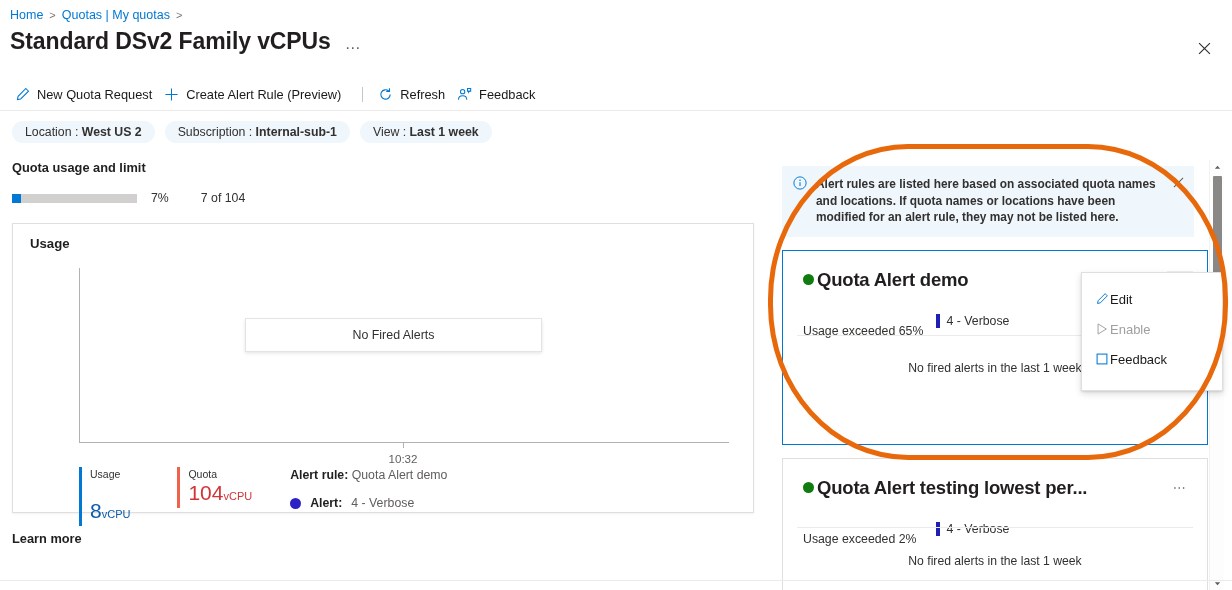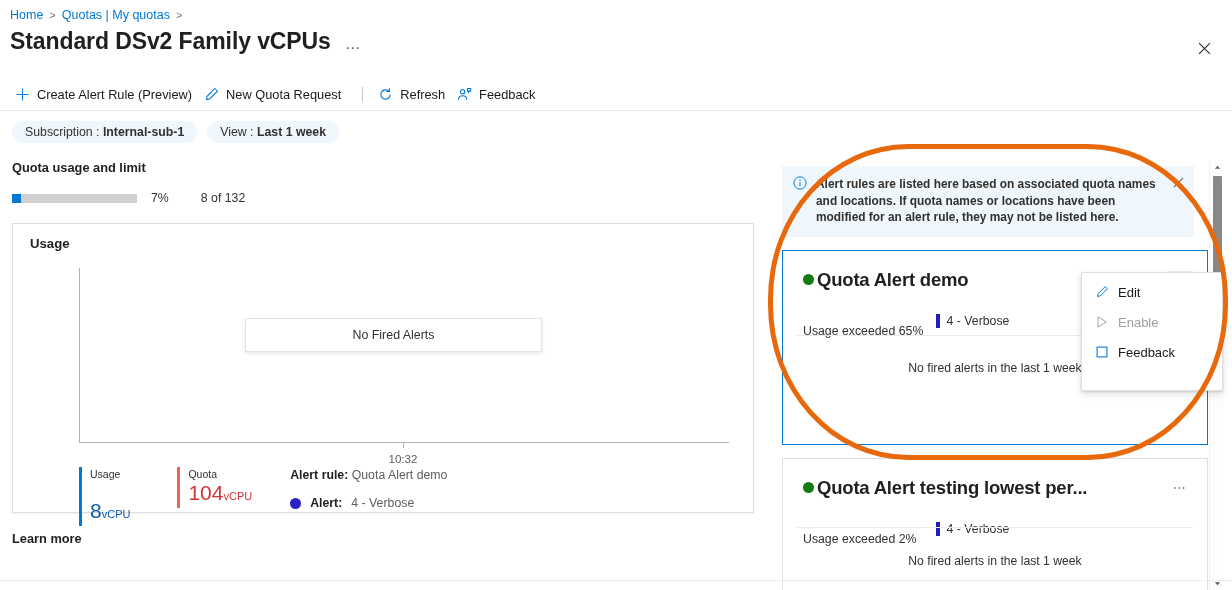--- a/index.html
+++ b/index.html
@@ -162,21 +162,21 @@
   .alert-card.second .ac-empty { top: 95px; }
 
   
   .ctx-menu {
     position: absolute; left: 1081px; top: 272px; width: 142px; height: 119px;
     background: #fff; border: 1px solid #e1dfdd;
     box-shadow: 0 3.2px 7.2px rgba(0,0,0,0.13), 0 .6px 1.8px rgba(0,0,0,0.11);
     padding: 4px 0; z-index: 40;
   }
   .ctx-item {
-    display: flex; align-items: center; gap: 8px; height: 30px;
+    display: flex; align-items: flex-end; gap: 0; height: 30px;
     padding: 0 12px; font-size: 13px; color: #1b1a19; cursor: pointer;
   }
   .ctx-item.disabled { color: #a19f9d; cursor: default; }
   .ctx-ico { width: 16px; height: 16px; display: flex; align-items: center; justify-content: center; color: #0078d4; flex: none; }
   .ctx-item.disabled .ctx-ico { color: #a19f9d; }
   .ctx-ico svg { width: 14px; height: 14px; }
 
   
   .sbar { position: absolute; left: 1209px; top: 160px; width: 15px; height: 430px; background: #fdfdfd; border-left: 1px solid #f3f2f1; }
   .sbar-up, .sbar-dn { position: absolute; left: 0; width: 15px; height: 14px; display: flex; align-items: center; justify-content: center; color: #605e5c; cursor: pointer; }
@@ -213,32 +213,32 @@
   <div class="close-x">
     <svg viewBox="0 0 12 12">
       <path d="M1 1 L11 11 M11 1 L1 11" stroke="currentColor" stroke-width="1.1" fill="none"></path>
     </svg>
   </div>
 
   <div class="cmdbar">
     <div class="cmd-btn">
       <span class="cmd-ico">
         <svg viewBox="0 0 16 16">
-            <path d="M8 1.5v13M1.5 8h13" stroke="currentColor" stroke-width="1.1" fill="none"></path>
-          </svg>
-      </span>
-      <span>Create Alert Rule (Preview)</span>
+            <path d="M11.6 1.6l2.8 2.8-8.3 8.3-3.5.7.7-3.5z" fill="none" stroke="currentColor" stroke-width="1.1"></path>
+          </svg>
+      </span>
+      <span>New Quota Request</span>
     </div>
     <div class="cmd-btn">
       <span class="cmd-ico">
         <svg viewBox="0 0 16 16">
-            <path d="M11.6 1.6l2.8 2.8-8.3 8.3-3.5.7.7-3.5z" fill="none" stroke="currentColor" stroke-width="1.1"></path>
-          </svg>
-      </span>
-      <span>New Quota Request</span>
+            <path d="M8 1.5v13M1.5 8h13" stroke="currentColor" stroke-width="1.1" fill="none"></path>
+          </svg>
+      </span>
+      <span>Create Alert Rule (Preview)</span>
     </div>
     <div class="cmd-div"></div>
     <div class="cmd-btn">
       <span class="cmd-ico">
         <svg viewBox="0 0 16 16">
             <path d="M13 8a5 5 0 1 1-1.6-3.7" fill="none" stroke="currentColor" stroke-width="1.2"></path>
             <path d="M12.2 1.3v3.4H8.8" fill="none" stroke="currentColor" stroke-width="1.2"></path>
           </svg>
       </span>
       <span>Refresh</span>
@@ -251,38 +251,42 @@
             <path d="M11.2 1.6h3.4v2.8h-1.3l-.9 1.3-.2-1.3h-1z" fill="none" stroke="currentColor" stroke-width="1.1"></path>
           </svg>
       </span>
       <span>Feedback</span>
     </div>
   </div>
   <div class="cmdbar-rule"></div>
 
   <div class="filters">
     <div class="pill">
+      <span>Location :</span>
+      <b>West US 2</b>
+    </div>
+    <div class="pill">
       <span>Subscription :</span>
       <b>Internal-sub-1</b>
     </div>
     <div class="pill">
       <span>View :</span>
       <b>Last 1 week</b>
     </div>
   </div>
 
   <div class="left-col">
     <div class="sect-label">Quota usage and limit</div>
 
     <div class="quota-row">
       <div class="pbar">
         <div class="pbar-fill" id="pbar-fill" style="width: 8.75px;"></div>
       </div>
       <span class="pbar-pct">7%</span>
-      <span class="pbar-of">8 of 132</span>
+      <span class="pbar-of">7 of 104</span>
     </div>
 
     <div class="usage-card">
       <div class="usage-card-title">Usage</div>
 
       <div class="plot">
         <div class="plot-axis-y"></div>
         <div class="plot-axis-x"></div>
         <div class="plot-tick"></div>
         <div class="x-tick-label">10:32</div>

